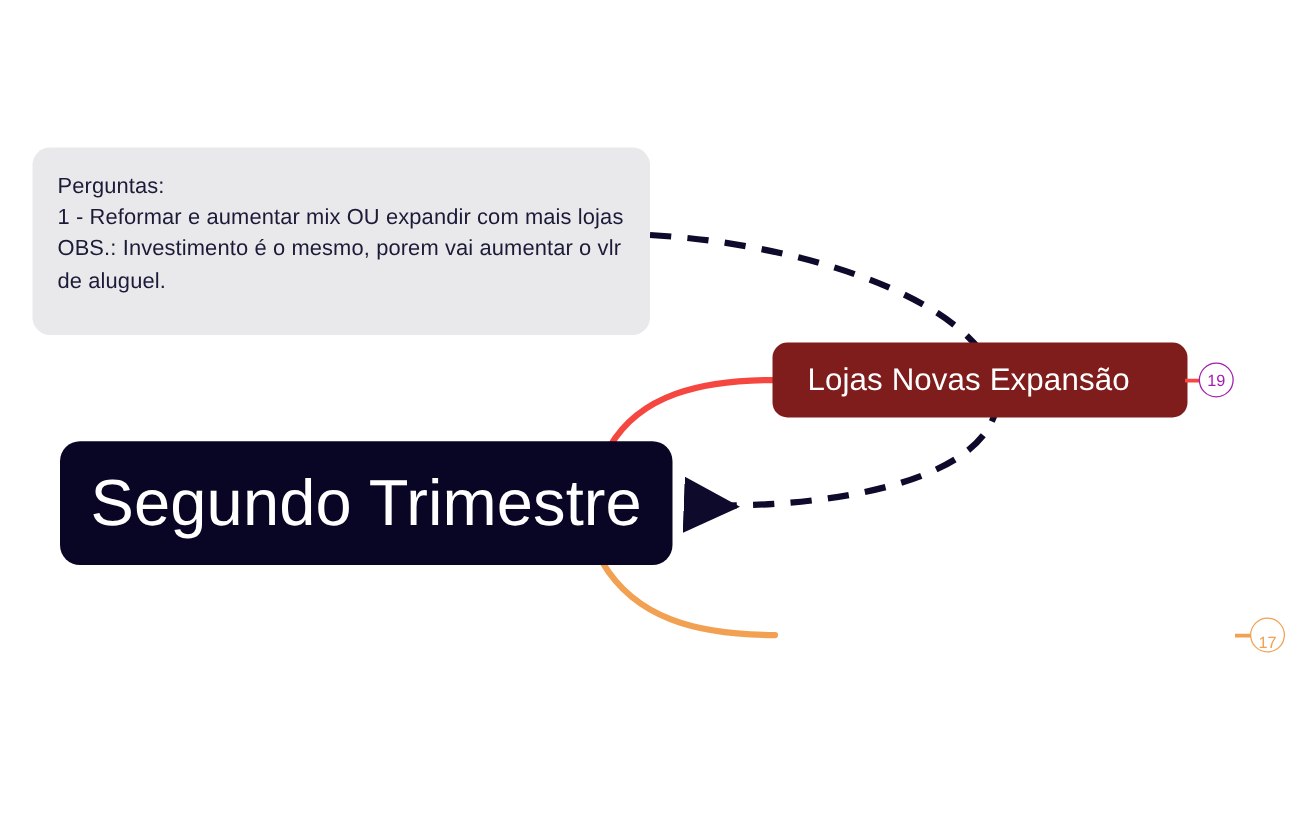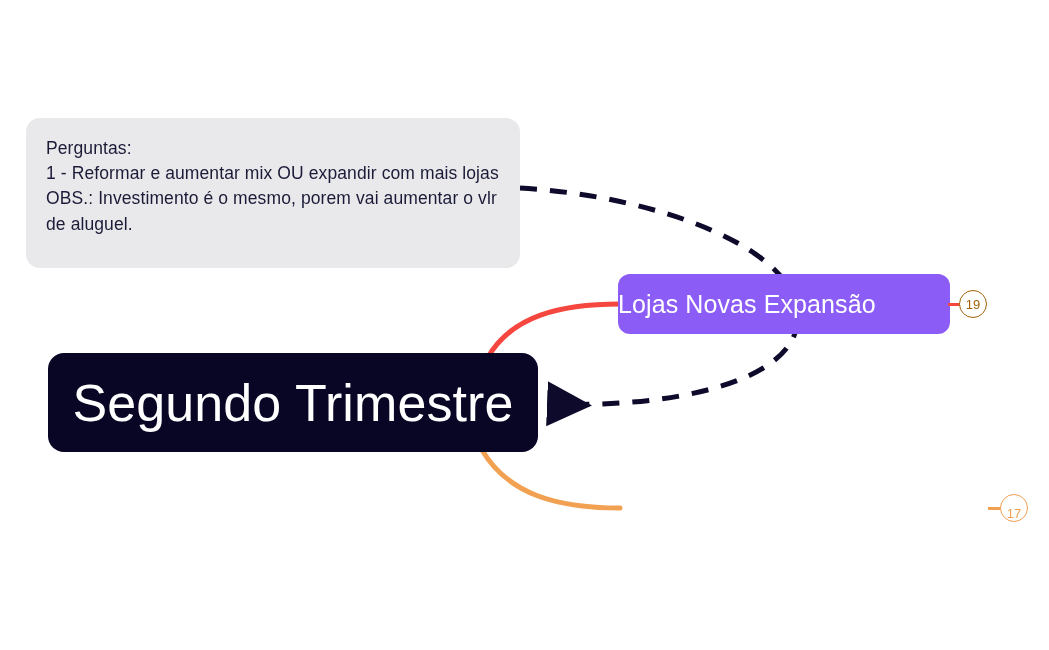--- a/index.html
+++ b/index.html
@@ -79,21 +79,22 @@
     color: #ffffff;
     font-size: 52px;
     font-weight: 400;
   }
 
   #node-lojas {
     left: 618px;
     top: 274px;
     width: 332px;
     height: 60px;
-    background: #8b5cf6;
+    background: #7f1d1d;
+    padding-left: 28px;
   }
   #node-lojas .node-label {
     color: #ffffff;
     font-size: 25px;
     font-weight: 400;
   }
 
   #node-reformar {
     left: 618px;
     top: 478px;
@@ -118,21 +119,21 @@
     background: #ffffff;
     display: flex;
     align-items: center;
     justify-content: center;
     font-size: 13px;
     box-sizing: border-box;
   }
   #badge-lojas {
     left: 959px;
     top: 290px;
-    color: #a16207;
+    color: #a21caf;
   }
   #badge-reformar {
     left: 1000px;
     top: 494px;
     color: #f2a052;
     align-items: flex-end;
   }
   .badge-stub {
     position: absolute;
     height: 3px;

